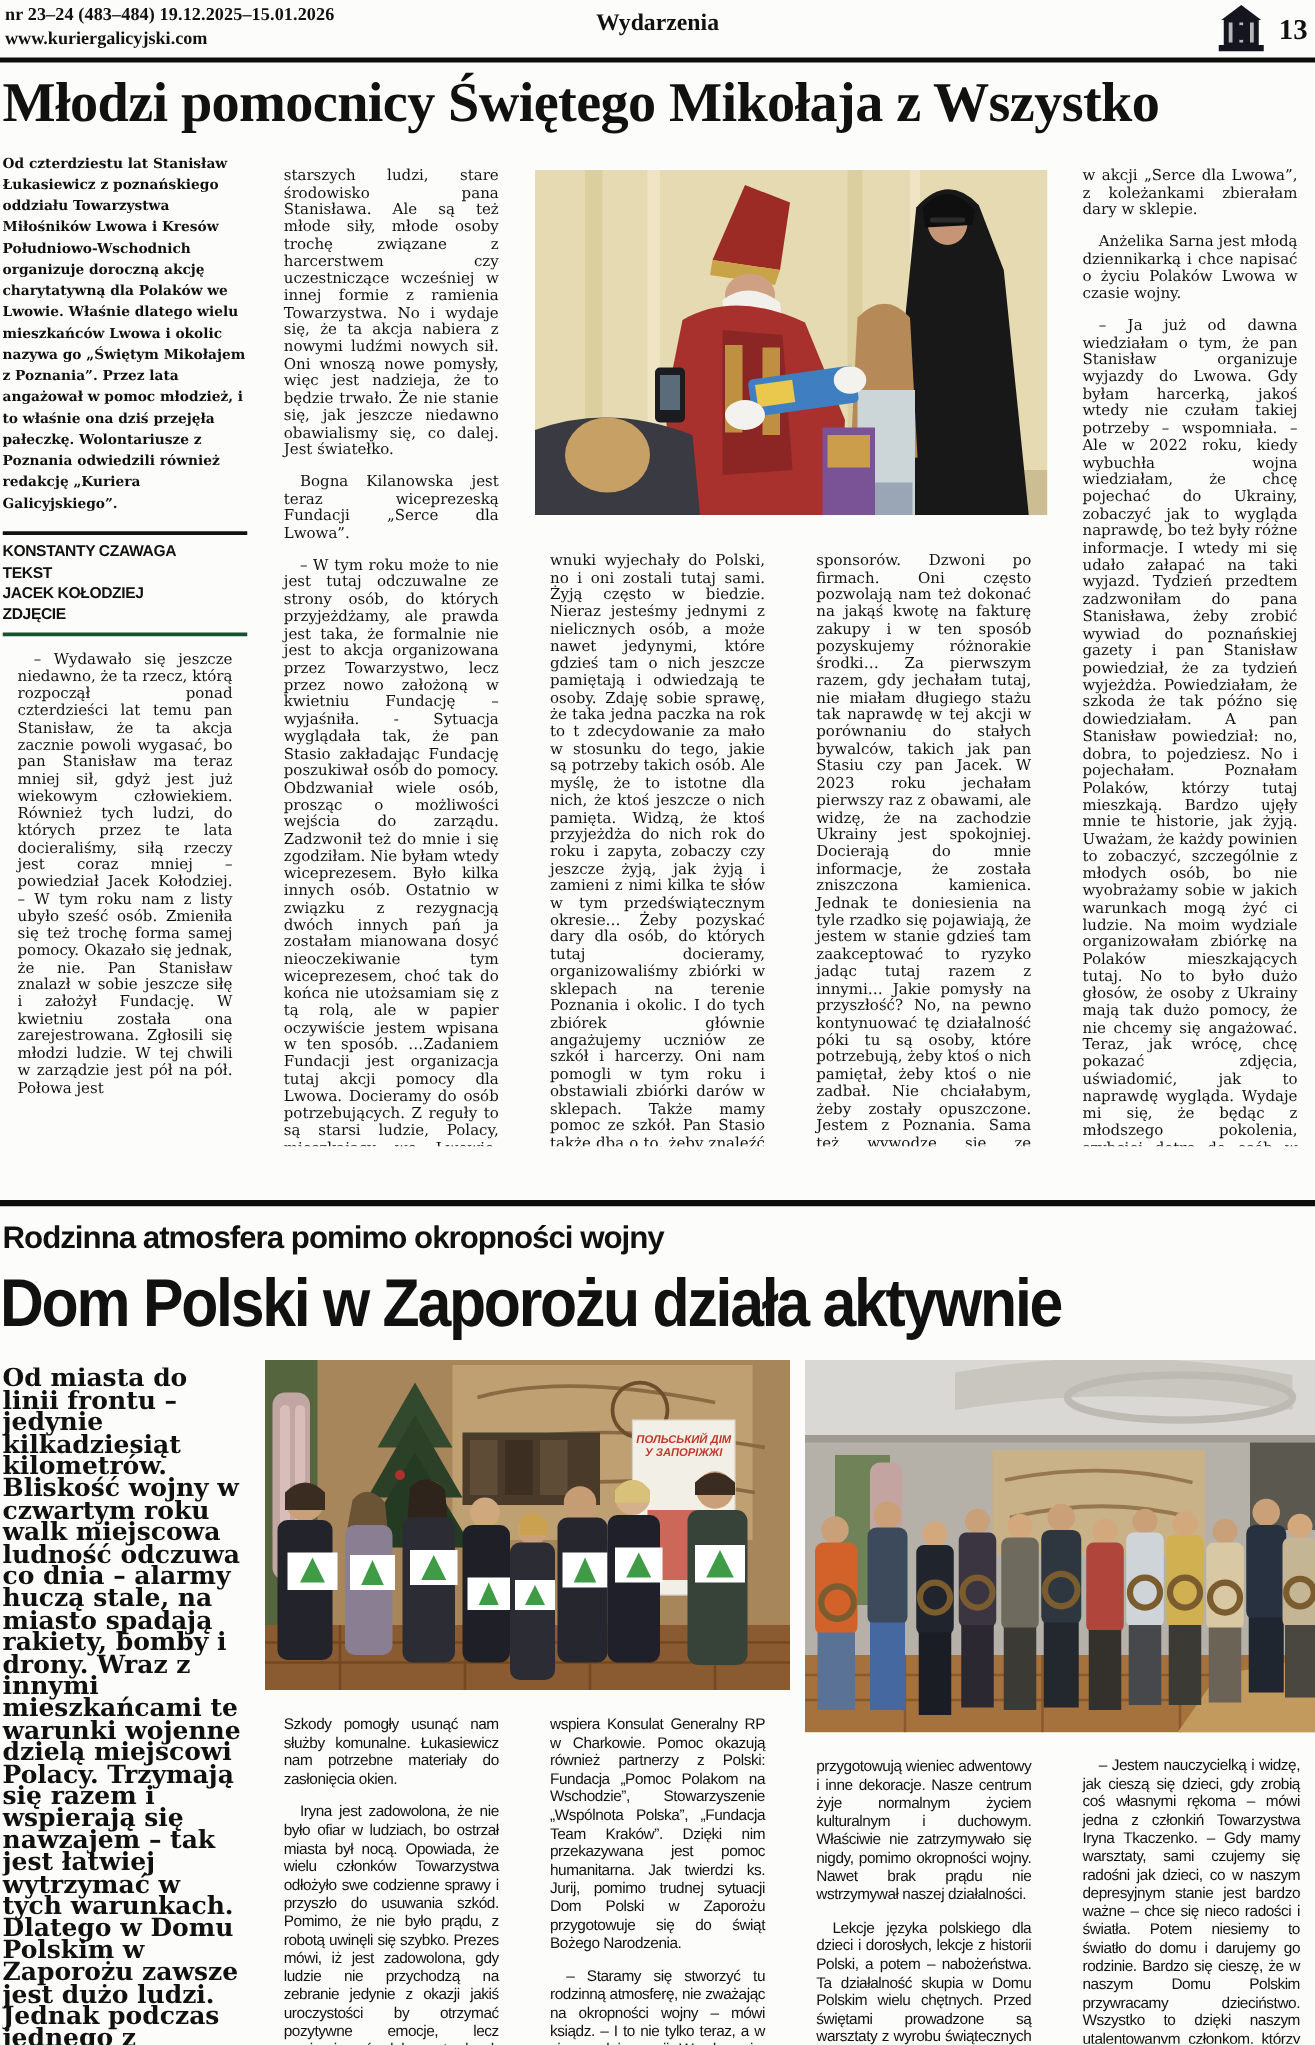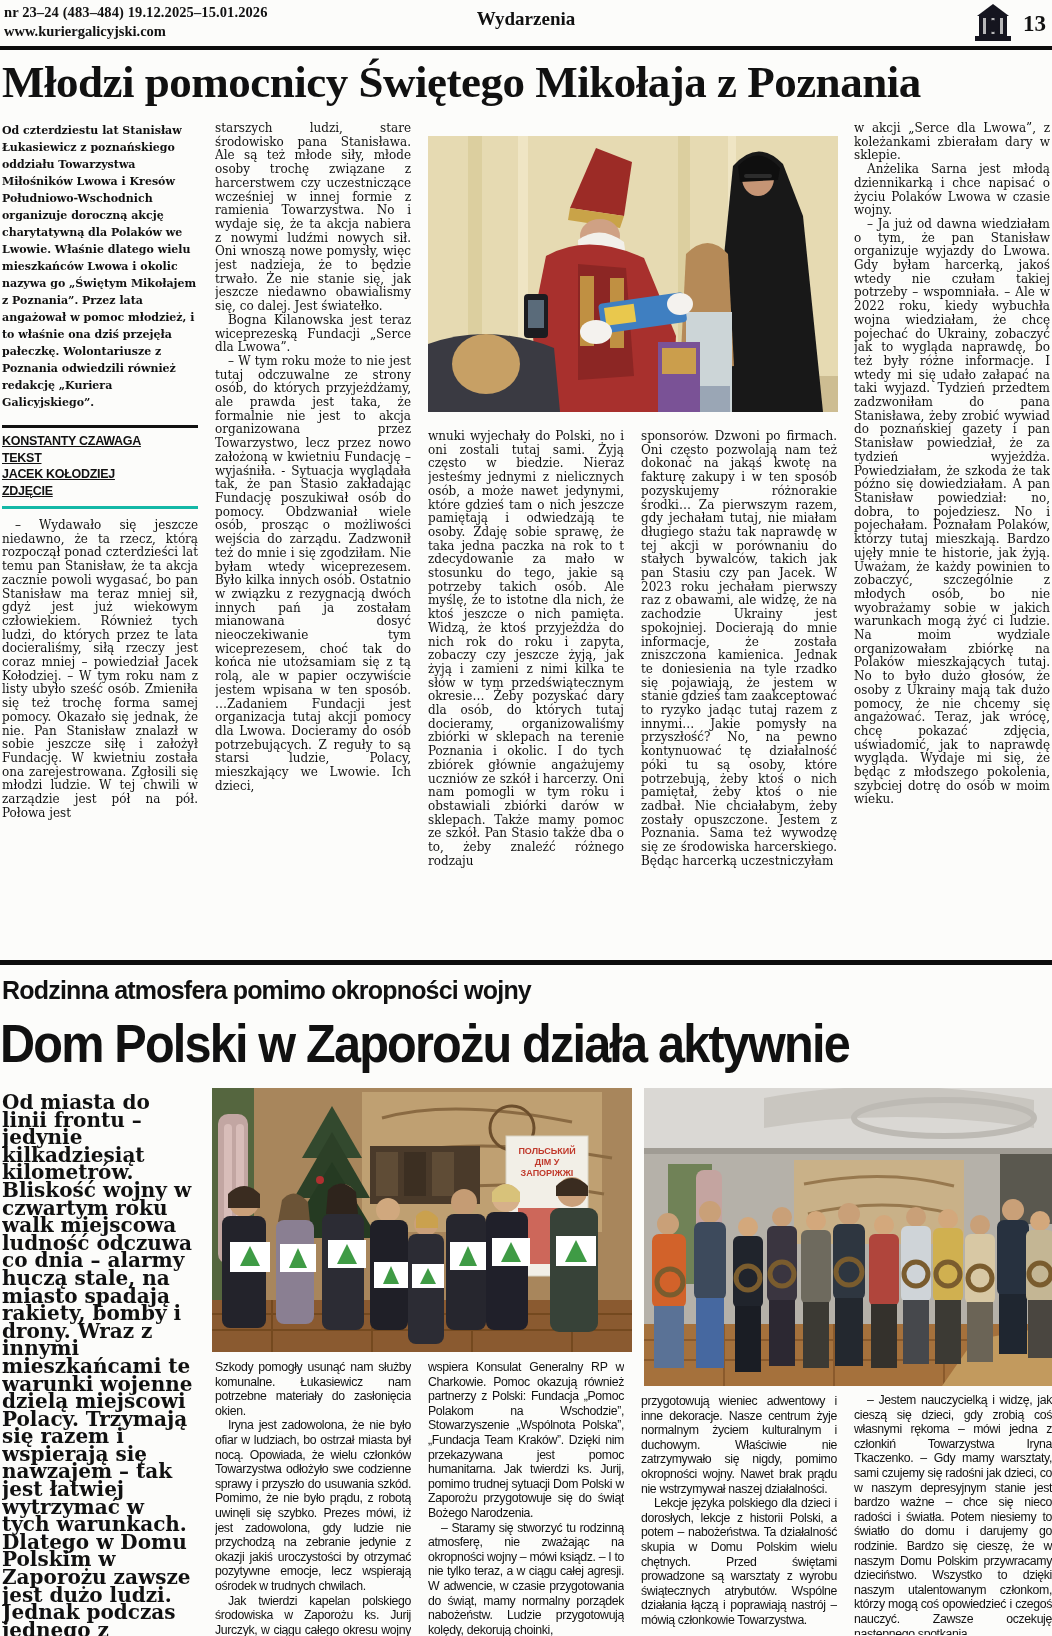--- a/index.html
+++ b/index.html
@@ -20,34 +20,34 @@
   .page-number{font-size:23px;font-weight:bold;font-family:"Liberation Serif",serif;}
   .rule-top{position:absolute;left:0;top:46px;width:1052px;height:4px;background:#0d0d0d;}
 
   
   .h1{
     position:absolute;left:2px;top:56px;width:1040px;margin:0;
     font-family:"Liberation Serif",serif;font-weight:900;font-size:45px;letter-spacing:-0.5px;line-height:52px;
   }
   .col{position:absolute;width:196px;overflow:hidden;}
   .lead{font-family:"DejaVu Serif",serif;font-weight:bold;font-size:11px;line-height:17px;text-align:left;}
-  .byline-box{border-top:3px solid #111;border-bottom:3px solid #14b8a6;padding:5px 0 7px;margin:14px 0 10px;text-decoration:underline;}
+  .byline-box{border-top:3px solid #111;border-bottom:3px solid #14532d;padding:5px 0 7px;margin:14px 0 10px;}
   .byline-line{font-family:"Liberation Sans",sans-serif;font-weight:bold;font-size:12.5px;line-height:16.5px;letter-spacing:-0.3px;}
   .body{font-size:12px;line-height:13.7px;text-align:justify;}
   .body.serif{font-family:"DejaVu Serif",serif;}
-  .body p{margin:0;text-indent:13px;}
+  .body p{margin:12px;text-indent:13px;}
   .body p:first-child{text-indent:0;}
   .body.fresh p:first-child{text-indent:13px;}
   .c1{left:2px;top:122px;height:795px;}
   .c2{left:215px;top:122px;height:795px;}
   .c3{left:428px;top:430px;height:487px;}
   .c4{left:641px;top:430px;height:487px;}
   .c5{left:854px;top:122px;height:795px;}
 
-  .photo{position:absolute;overflow:hidden;background:#fef9c3;}
+  .photo{position:absolute;overflow:hidden;background:#fef9c3;font-style:italic;}
   .photo svg{display:block;}
   .photo1{left:428px;top:136px;width:410px;height:276px;}
   .photo2{left:212px;top:1088px;width:420px;height:264px;}
   .photo3{left:644px;top:1088px;width:408px;height:298px;}
   .banner-text{
     position:absolute;left:297px;top:58px;width:76px;text-align:center;
     font-family:"Liberation Sans",sans-serif;font-weight:bold;font-size:9px;line-height:11px;color:#c0392b;
   }
 
   
@@ -88,21 +88,21 @@
         <rect x="18.5" y="14" width="3" height="16" fill="#fcfcfa" opacity="0.7"></rect>
         <rect x="27" y="14" width="3" height="16" fill="#fcfcfa" opacity="0.7"></rect>
         <circle cx="20" cy="22" r="6" fill="#15151f"></circle>
         <rect x="2" y="32" width="36" height="5" fill="#15151f"></rect>
       </svg>
       <div class="page-number">13</div>
     </div>
   </div>
   <div class="rule-top"></div>
 
-  <h1 class="h1">Młodzi pomocnicy Świętego Mikołaja z Poznania</h1>
+  <h1 class="h1">Młodzi pomocnicy Świętego Mikołaja z Wszystko</h1>
 
   <div class="col c1">
     <div class="lead">Od czterdziestu lat Stanisław Łukasiewicz z poznańskiego oddziału Towarzystwa Miłośników Lwowa i Kresów Południowo-Wschodnich organizuje doroczną akcję charytatywną dla Polaków we Lwowie. Właśnie dlatego wielu mieszkańców Lwowa i okolic nazywa go „Świętym Mikołajem z Poznania”. Przez lata angażował w pomoc młodzież, i to właśnie ona dziś przejęła pałeczkę. Wolontariusze z Poznania odwiedzili również redakcję „Kuriera Galicyjskiego”.</div>
     <div class="byline-box">
         <div class="byline-line">KONSTANTY CZAWAGA</div>
         <div class="byline-line">TEKST</div>
         <div class="byline-line">JACEK KOŁODZIEJ</div>
         <div class="byline-line">ZDJĘCIE</div>
       </div>
     <div class="body serif fresh">

